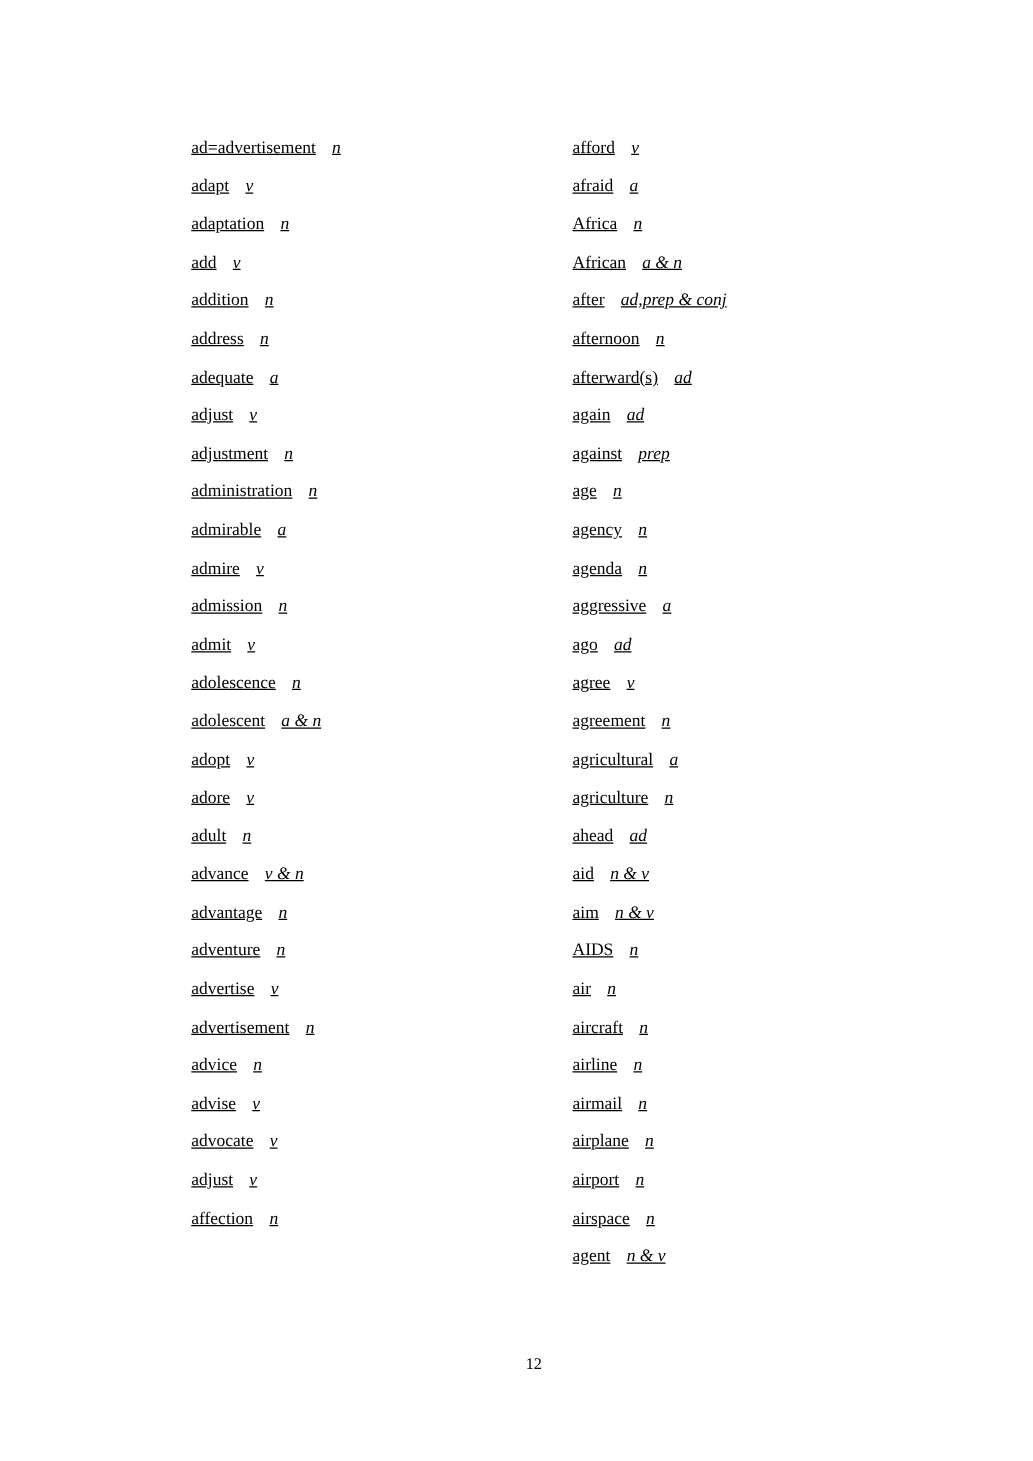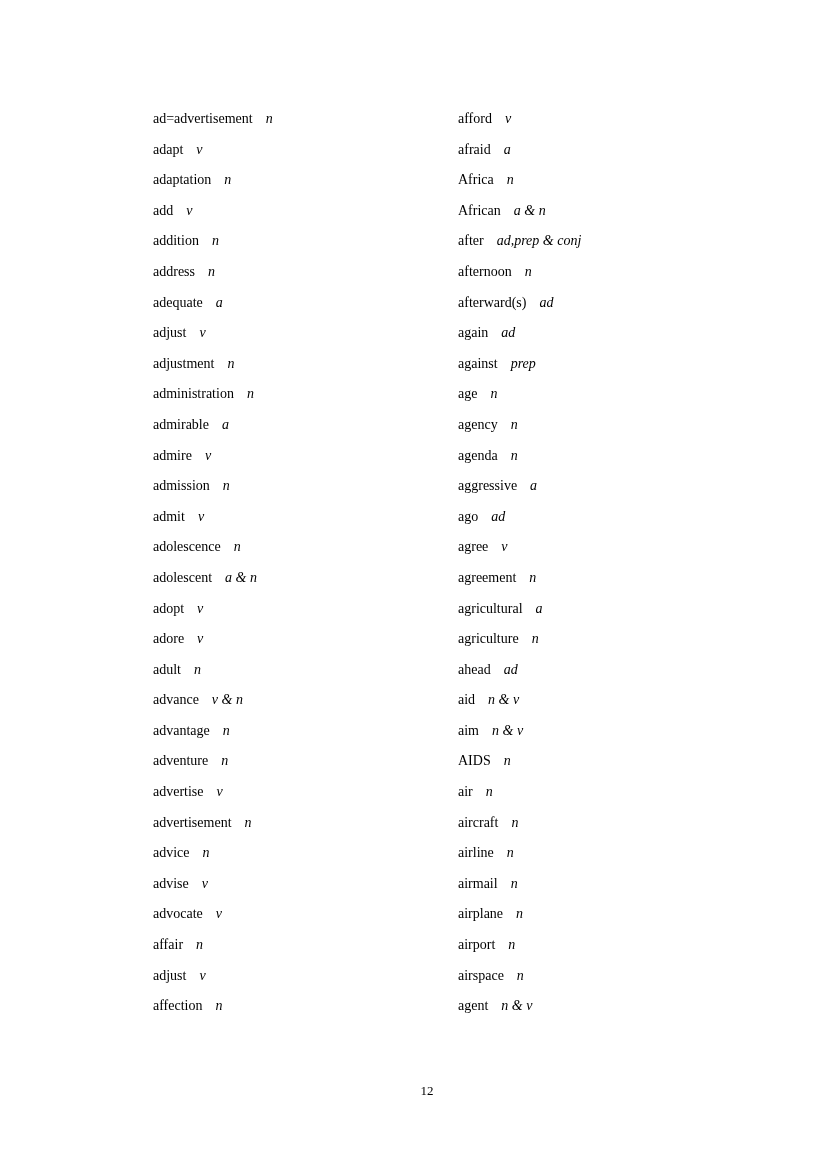--- a/index.html
+++ b/index.html
@@ -13,22 +13,22 @@
     height: 1169px;
     background: #ffffff;
     font-family: "Liberation Serif", "DejaVu Serif", serif;
     color: #000000;
     overflow: hidden;
   }
   .col {
     position: absolute;
     top: 111px;
   }
-  .col-left  { left: 153px; width: 300px; }
-  .col-right { left: 458px; width: 300px; }
+  .col-left  { left: 153px; width: 300px; text-decoration: underline; }
+  .col-right { left: 458px; width: 300px; text-decoration: underline; }
   .entry {
     height: 30.6px;
     font-size: 14px;
     line-height: 16px;
     white-space: nowrap;
   }
   .word {
     font-style: normal;
   }
   .pos {
@@ -71,21 +71,20 @@
       <div class="entry"><span class="word">adore</span><span class="pos">v</span></div>
       <div class="entry"><span class="word">adult</span><span class="pos">n</span></div>
       <div class="entry"><span class="word">advance</span><span class="pos">v &amp; n</span></div>
       <div class="entry"><span class="word">advantage</span><span class="pos">n</span></div>
       <div class="entry"><span class="word">adventure</span><span class="pos">n</span></div>
       <div class="entry"><span class="word">advertise</span><span class="pos">v</span></div>
       <div class="entry"><span class="word">advertisement</span><span class="pos">n</span></div>
       <div class="entry"><span class="word">advice</span><span class="pos">n</span></div>
       <div class="entry"><span class="word">advise</span><span class="pos">v</span></div>
       <div class="entry"><span class="word">advocate</span><span class="pos">v</span></div>
-      <div class="entry"><span class="word">affair</span><span class="pos">n</span></div>
       <div class="entry"><span class="word">adjust</span><span class="pos">v</span></div>
       <div class="entry"><span class="word">affection</span><span class="pos">n</span></div>
     </div>
   <div class="col col-right" id="col-right">
       <div class="entry"><span class="word">afford</span><span class="pos">v</span></div>
       <div class="entry"><span class="word">afraid</span><span class="pos">a</span></div>
       <div class="entry"><span class="word">Africa</span><span class="pos">n</span></div>
       <div class="entry"><span class="word">African</span><span class="pos">a &amp; n</span></div>
       <div class="entry"><span class="word">after</span><span class="pos">ad,prep &amp; conj</span></div>
       <div class="entry"><span class="word">afternoon</span><span class="pos">n</span></div>

